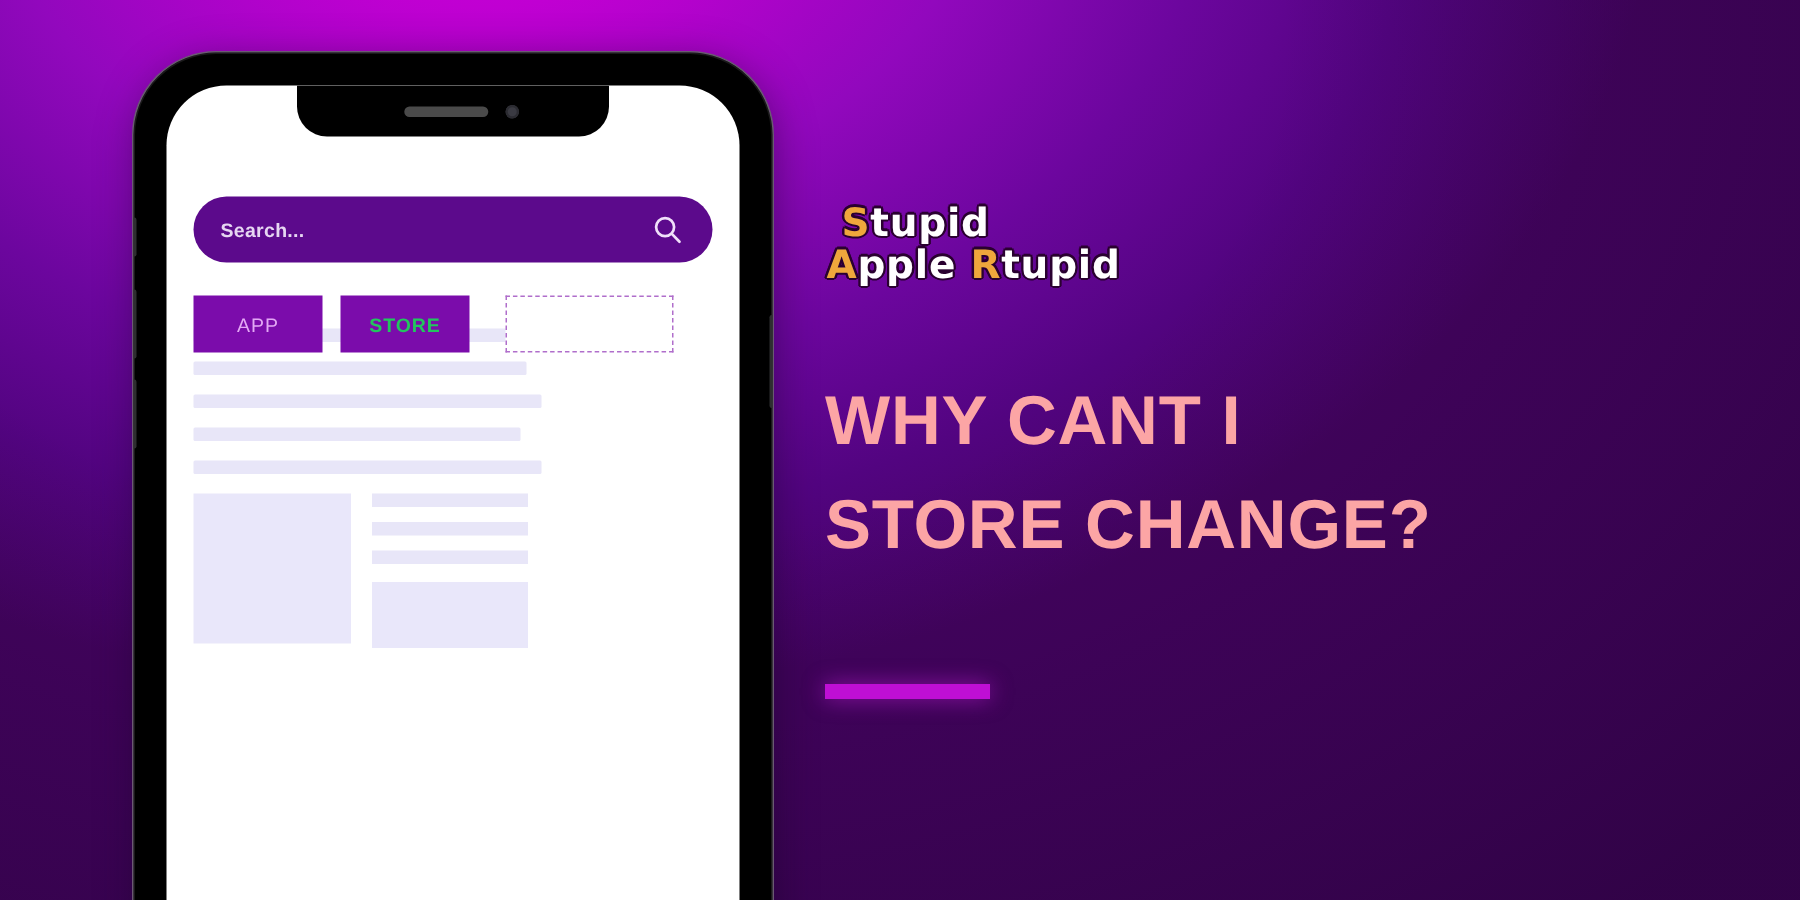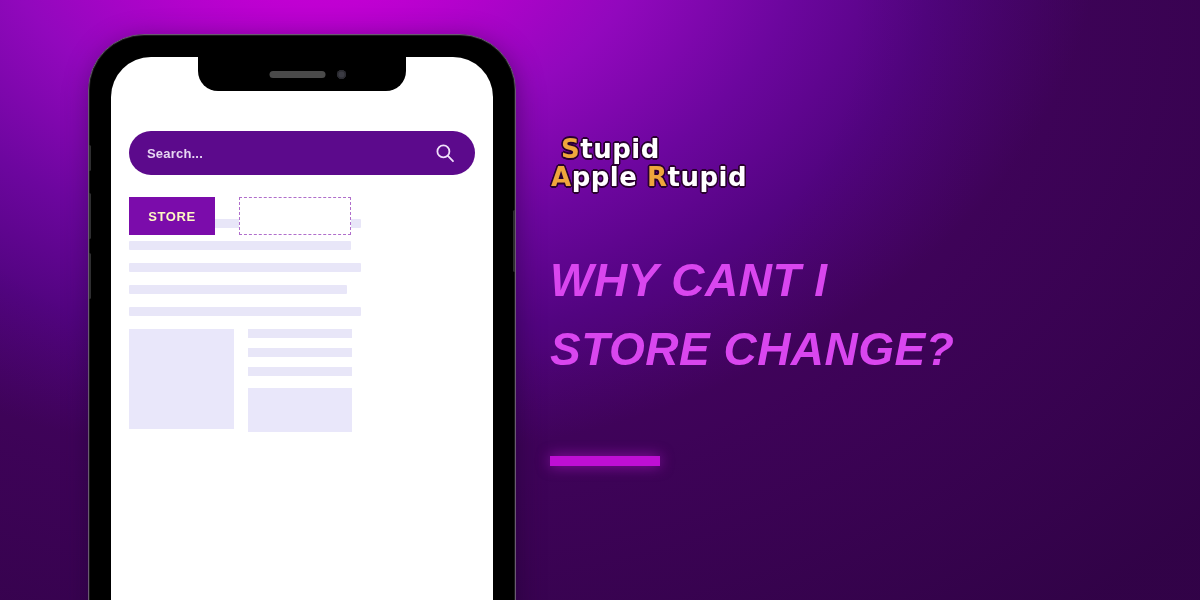--- a/index.html
+++ b/index.html
@@ -76,21 +76,21 @@
   .search-icon { position:absolute; right:20px; top:50%; transform:translateY(-50%); }
   .search-icon svg { display:block; }
 
   .btn-row { display:flex; align-items:center; gap:12px; margin-top:22px; }
   .chip {
     height:38px; min-width:86px; padding:0 18px;
     background:#7b0cab; display:flex; align-items:center; justify-content:center;
     font-size:13px; font-weight:700; letter-spacing:.6px;
   }
   .chip-app { color:#e3a8f5; font-weight:400; }
-  .chip-store { color:#fef9c3; }
+  .chip-store { color:#22c55e; }
   .chip-empty {
     height:38px; width:112px; margin-left:12px;
     background:#fff; border:1.5px dashed #b06ecb;
   }
 
   .country-row { margin-top:26px; position:relative; height:80px; }
   .chip-country {
     position:absolute; left:200px; top:0;
     height:34px; padding:0 18px;
     background:#7b0cab; color:#fbe9ff;
@@ -125,23 +125,23 @@
        0 1.6px 0 #2a0130, 0 -1.6px 0 #2a0130,
        1.2px 1.2px 0 #2a0130, -1.2px 1.2px 0 #2a0130,
        1.2px -1.2px 0 #2a0130, -1.2px -1.2px 0 #2a0130;
   }
   .logo-line-1 { margin-left:10px; margin-bottom:2px; }
   .logo-cap { color:#efa73c; }
 
   .headline {
     position:absolute; left:2px; top:246px; width:600px;
     font-family:"Liberation Sans", sans-serif;
-    font-weight:700; font-style:italic;
+    font-weight:700; 
     font-size:46px; line-height:1.50;
-    letter-spacing:.5px; color:#d946ef;
+    letter-spacing:.5px; color:#fca5a5;
   }
   .headline span { display:block; white-space:nowrap; }
   .accent-bar {
     position:absolute; left:2px; top:456px;
     width:110px; height:10px; background:#bf0fd4;
     box-shadow:0 0 14px rgba(210,30,230,.55);
   }
 </style>
 </head>
 <body>
@@ -172,20 +172,23 @@
           <span class="search-placeholder">Search...</span>
           <span class="search-icon">
             <svg width="20" height="20" viewBox="0 0 20 20" fill="none">
               <circle cx="8.4" cy="8.4" r="6" stroke="#f0e0fa" stroke-width="1.8"></circle>
               <line x1="12.9" y1="12.9" x2="18" y2="18.2" stroke="#f0e0fa" stroke-width="1.8" stroke-linecap="round"></line>
             </svg>
           </span>
         </div>
 
         <div class="btn-row">
+          <div class="chip chip-app">
+            <span>APP</span>
+          </div>
           <div class="chip chip-store">
             <span>STORE</span>
           </div>
           <div class="chip-empty"></div>
         </div>
 
 
         <div class="lines">
           <div class="ph-line w-full"></div>
           <div class="ph-line w-long"></div>

